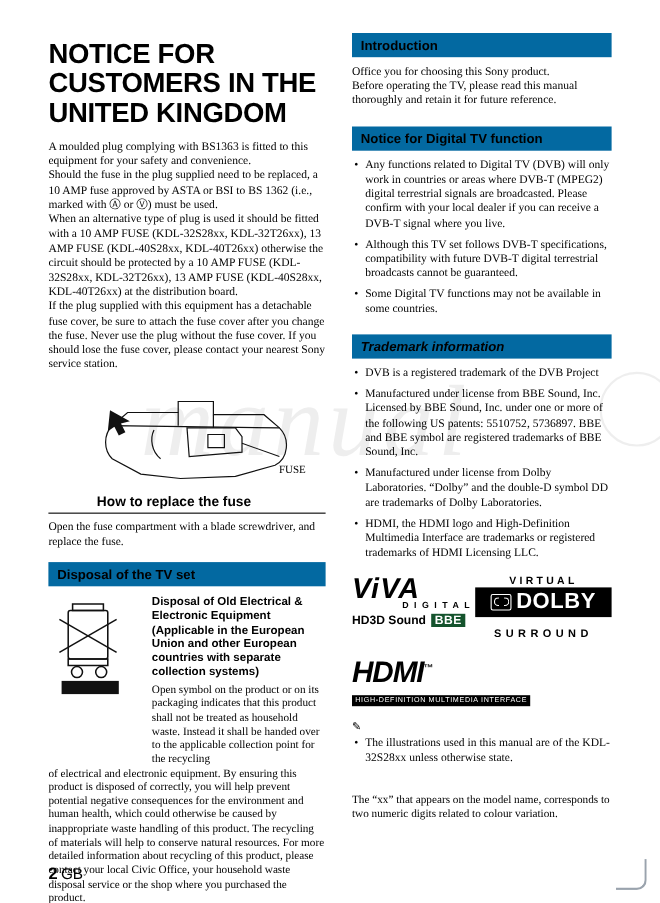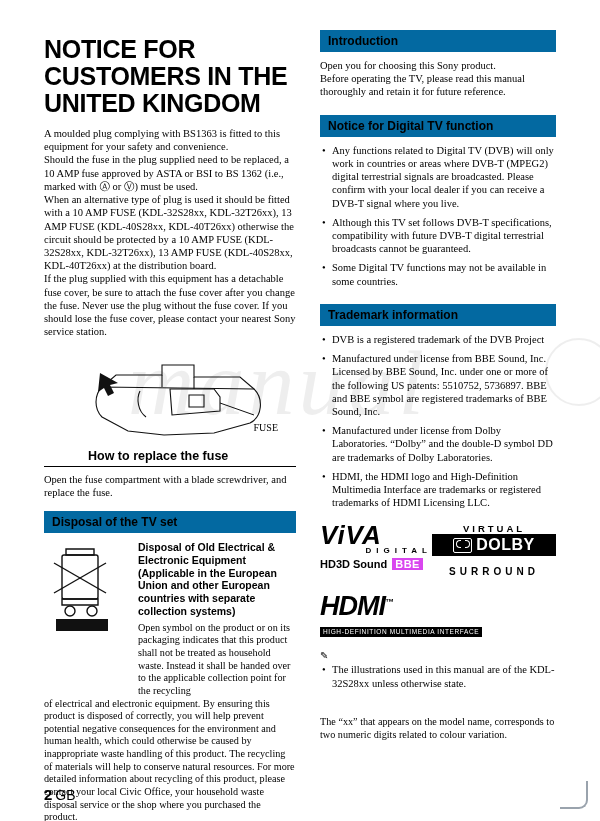--- a/index.html
+++ b/index.html
@@ -180,21 +180,21 @@
   .hd3d {
     font-family: "Liberation Sans", sans-serif;
     font-weight: bold;
     font-size: 11px;
     margin-top: 3px;
     display: flex;
     align-items: center;
     gap: 5px;
   }
   .bbe-box {
-    background: #d946ef;
+    background: #14532d;
     color: #fff;
     font-family: "Liberation Sans", sans-serif;
     font-weight: bold;
     font-size: 11px;
     padding: 0 3px;
     letter-spacing: 0.5px;
   }
   .dolby-block { width: 124px; text-align: right; }
   .virtual-word {
     font-family: "Liberation Sans", sans-serif;
@@ -228,21 +228,21 @@
     width: 5px;
     height: 8px;
     border: 1.4px solid #fff;
     box-sizing: border-box;
   }
   .dolby-dd::before { left: 1.5px; border-radius: 4px 0 0 4px; border-right: none;}
   .dolby-dd::after { right: 1.5px; border-radius: 0 4px 4px 0; border-left: none;}
   .dolby-name {
     font-family: "Liberation Sans", sans-serif;
     font-weight: bold;
-    font-size: 16px;
+    font-size: 20px;
     letter-spacing: 0.5px;
   }
   .surround-word {
     font-family: "Liberation Sans", sans-serif;
     font-size: 10px;
     letter-spacing: 4px;
     font-weight: bold;
     text-align: center;
     margin-top: 10px;
   }
@@ -370,31 +370,31 @@
           <div class="disposal-body">Open symbol on the product or on its packaging indicates that this product shall not be treated as household waste. Instead it shall be handed over to the applicable collection point for the recycling</div>
         </div>
       </div>
       <div class="disposal-rest">of electrical and electronic equipment. By ensuring this product is disposed of correctly, you will help prevent potential negative consequences for the environment and human health, which could otherwise be caused by inappropriate waste handling of this product. The recycling of materials will help to conserve natural resources. For more detailed information about recycling of this product, please contact your local Civic Office, your household waste disposal service or the shop where you purchased the product.</div>
     </div>
   </div>
 
   <div class="col-right">
 
     <div class="section-header">Introduction</div>
-    <p class="body">Open you for choosing this Sony product.</p>
+    <p class="body">Office you for choosing this Sony product.</p>
     <p class="body">Before operating the TV, please read this manual thoroughly and retain it for future reference.</p>
 
     <div class="section-header" style="margin-top:16px;">Notice for Digital TV function</div>
     <ul class="bullets">
       <li>Any functions related to Digital TV (DVB) will only work in countries or areas where DVB-T (MPEG2) digital terrestrial signals are broadcasted. Please confirm with your local dealer if you can receive a DVB-T signal where you live.</li>
       <li>Although this TV set follows DVB-T specifications, compatibility with future DVB-T digital terrestrial broadcasts cannot be guaranteed.</li>
       <li>Some Digital TV functions may not be available in some countries.</li>
     </ul>
 
-    <div class="section-header" style="margin-top:16px;">Trademark information</div>
+    <div class="section-header" style="margin-top:16px;font-style:italic;">Trademark information</div>
     <ul class="bullets">
       <li>DVB is a registered trademark of the DVB Project</li>
       <li>Manufactured under license from BBE Sound, Inc. Licensed by BBE Sound, Inc. under one or more of the following US patents: 5510752, 5736897. BBE and BBE symbol are registered trademarks of BBE Sound, Inc.</li>
       <li>Manufactured under license from Dolby Laboratories. “Dolby” and the double-D symbol DD are trademarks of Dolby Laboratories.</li>
       <li>HDMI, the HDMI logo and High-Definition Multimedia Interface are trademarks or registered trademarks of HDMI Licensing LLC.</li>
     </ul>
 
     <div class="logo-row">
       <div class="viva-block">
         <div class="viva-word">ViVA</div>

